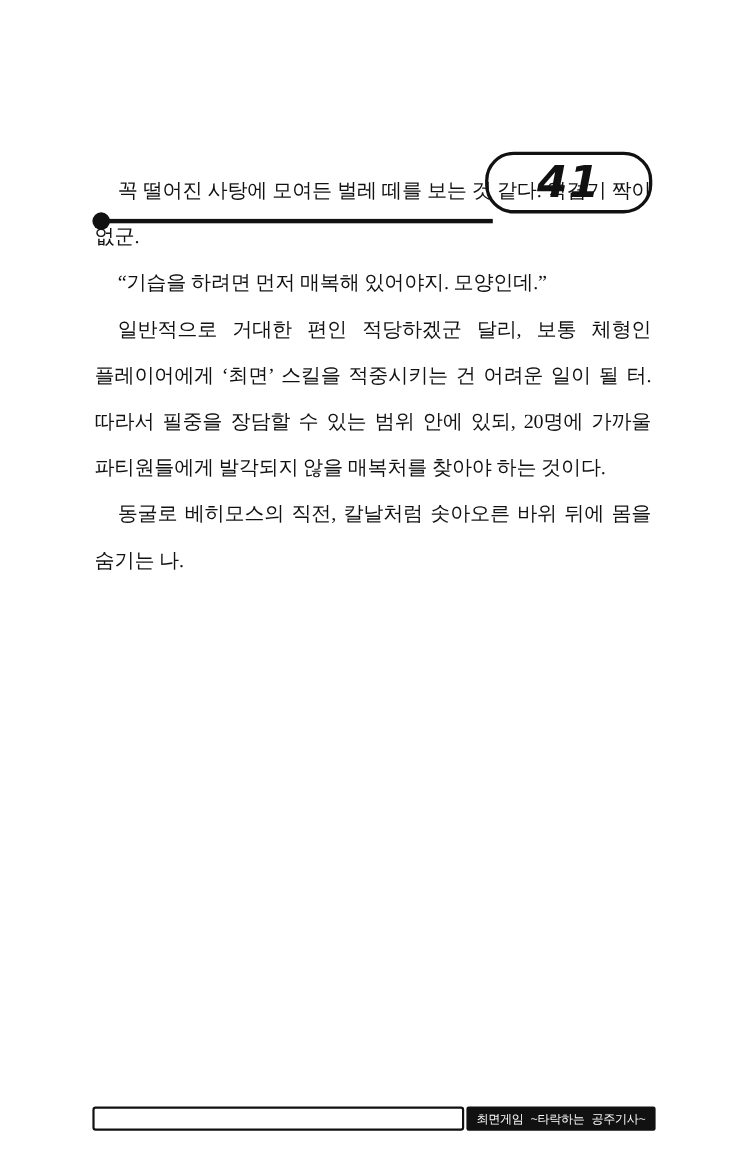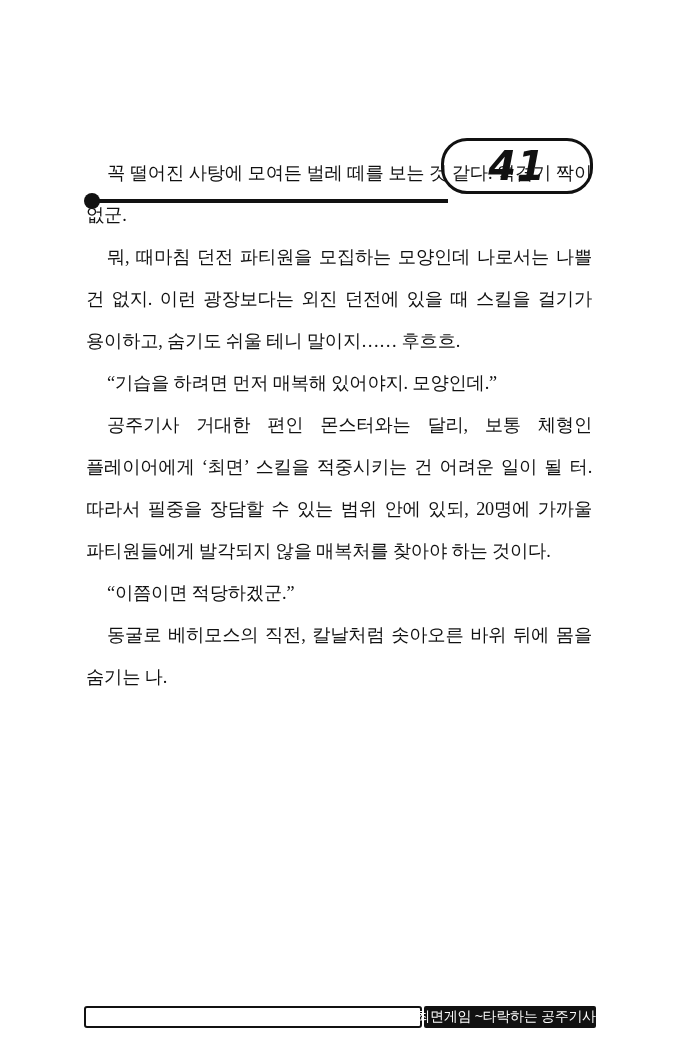--- a/index.html
+++ b/index.html
@@ -108,42 +108,40 @@
     top: 1006px;
     width: 172px;
     height: 22px;
     background: #111111;
     border-radius: 2px;
     display: flex;
     align-items: center;
     justify-content: center;
   }
   .footer-tab-label {
-    font-family: Liberation Sans, sans-serif;
-    font-size: 14px;
+    font-family: Liberation Mono, monospace;
+    font-size: 11px;
     color: #ffffff;
     letter-spacing: -0.3px;
     white-space: nowrap;
   }
 </style>
 </head>
 <body>
 
 <div class="page-header">
   <div class="header-rule"></div>
   <div class="header-dot"></div>
   <div class="chapter-badge"></div>
   <div class="chapter-number">41</div>
 </div>
 
 <div class="page-body">
   <p class="para">꼭 떨어진 사탕에 모여든 벌레 떼를 보는 것 같다. 역겹기 짝이 없군.</p>
-  <p class="para">뭐, 때마침 던전 파티원을 모집하는 모양인데 나로서는 나쁠 건 없지. 이런 광장보다는 외진 던전에 있을 때 스킬을 걸기가 용이하고, 숨기도 쉬울 테니 말이지…… 후흐흐.</p>
   <p class="para dialogue">“기습을 하려면 먼저 매복해 있어야지. 모양인데.”</p>
-  <p class="para">공주기사 거대한 편인 몬스터와는 달리, 보통 체형인 플레이어에게 ‘최면’ 스킬을 적중시키는 건 어려운 일이 될 터. 따라서 필중을 장담할 수 있는 범위 안에 있되, 20명에 가까울 파티원들에게 발각되지 않을 매복처를 찾아야 하는 것이다.</p>
-  <p class="para dialogue">“이쯤이면 적당하겠군.”</p>
+  <p class="para">일반적으로 거대한 편인 적당하겠군 달리, 보통 체형인 플레이어에게 ‘최면’ 스킬을 적중시키는 건 어려운 일이 될 터. 따라서 필중을 장담할 수 있는 범위 안에 있되, 20명에 가까울 파티원들에게 발각되지 않을 매복처를 찾아야 하는 것이다.</p>
   <p class="para">동굴로 베히모스의 직전, 칼날처럼 솟아오른 바위 뒤에 몸을 숨기는 나.</p>
 </div>
 
 <div class="footer-bar"></div>
 <div class="footer-tab">
   <span class="footer-tab-label">최면게임 ~타락하는 공주기사~</span>
 </div>
 
 </body></html>

